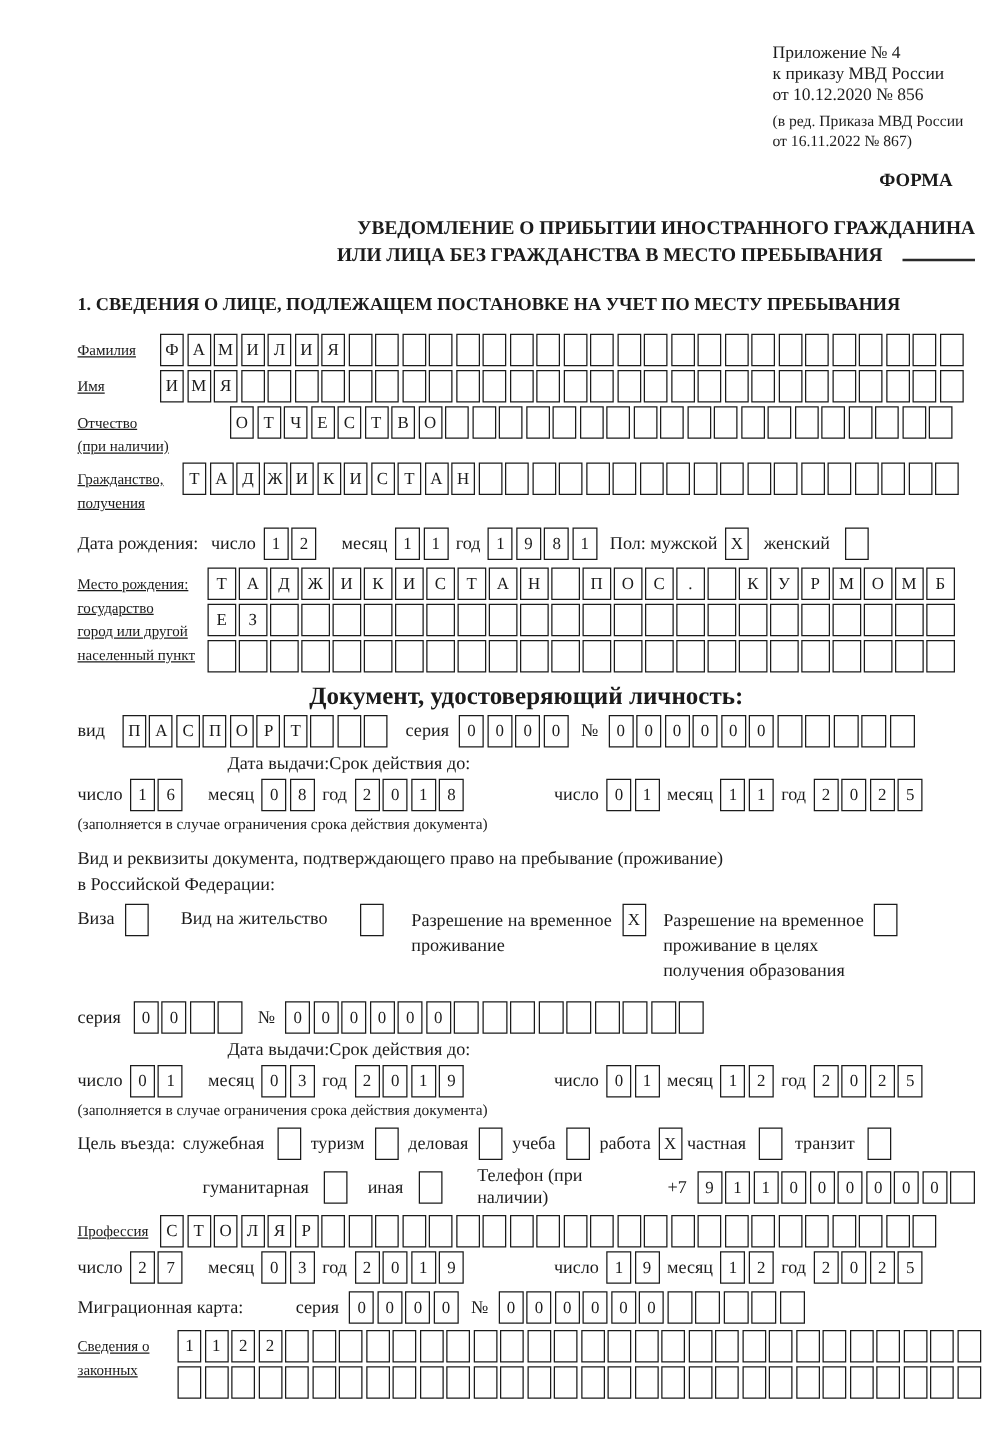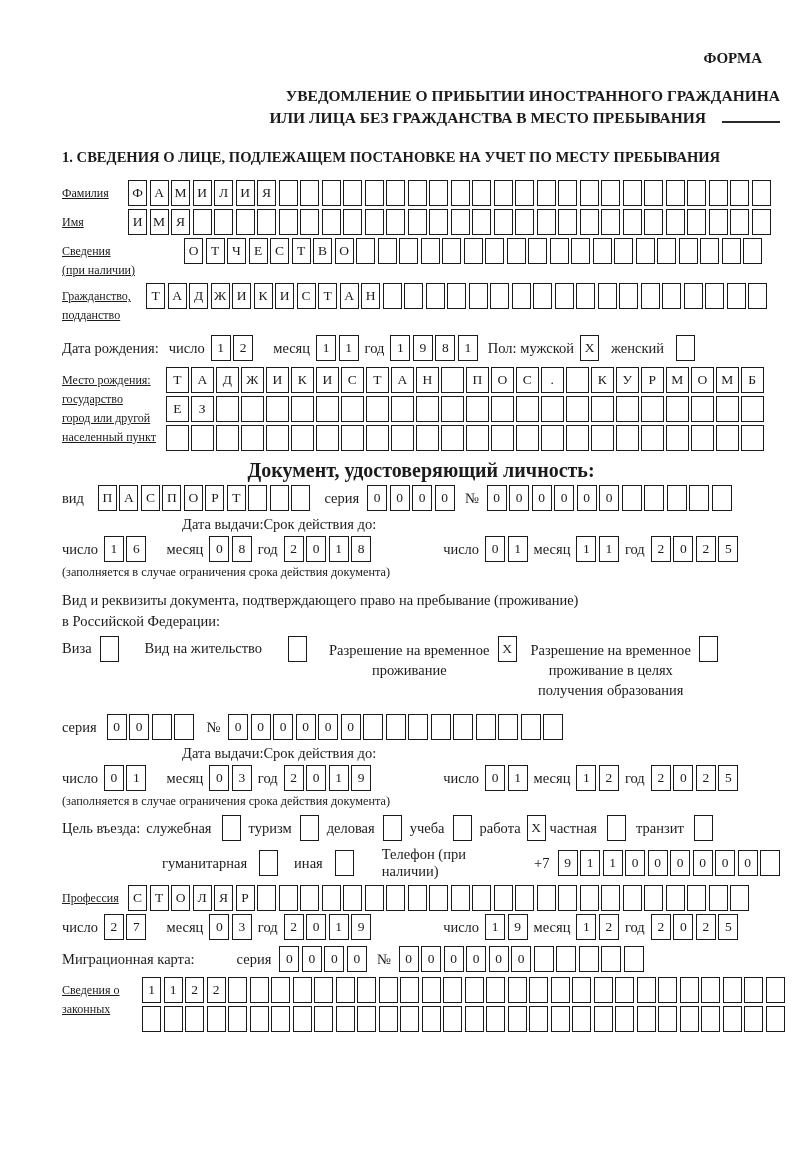--- a/index.html
+++ b/index.html
@@ -26,28 +26,36 @@
   .dheads{display:flex;font-size:14.5px;margin-top:5px;}
   .dheads .h1{margin-left:120px;}
   .dheads .h2{}
   .drow{display:flex;align-items:center;font-size:14.5px;margin-top:3px;}
   .dgroup{display:flex;align-items:center;gap:6px;}
   .dgroup .sep{width:8px;}
   .rnote{font-size:12.3px;text-align:left;padding-right:30px;margin-top:3px;}
   .para{font-size:14.5px;line-height:21px;margin-top:10px;}
   .optrow{display:flex;align-items:flex-start;margin-top:4px;font-size:14.5px;}
   .opt{display:flex;align-items:flex-start;gap:8px;}
-  .ctr{text-align:center;line-height:20px;}
+  .ctr{line-height:20px;}
   .mt6{margin-top:6px;} .mt10{margin-top:10px;} .mt14{margin-top:14px;}
 </style>
 </head>
 <body>
 
 <div class="page">
 
+  <div class="appendix">
+    <div>Приложение № 4</div>
+    <div>к приказу МВД России</div>
+    <div>от 10.12.2020 № 856</div>
+    <div class="gap"></div>
+    <div class="small">(в ред. Приказа МВД России</div>
+    <div class="small">от 16.11.2022 № 867)</div>
+  </div>
 
   <div class="forma">ФОРМА</div>
 
   <div class="title">
     <div>УВЕДОМЛЕНИЕ О ПРИБЫТИИ ИНОСТРАННОГО ГРАЖДАНИНА</div>
     <div><span>ИЛИ ЛИЦА БЕЗ ГРАЖДАНСТВА В МЕСТО ПРЕБЫВАНИЯ</span><span class="uline"></span></div>
   </div>
 
   <div class="sect">1. СВЕДЕНИЯ О ЛИЦЕ, ПОДЛЕЖАЩЕМ ПОСТАНОВКЕ НА УЧЕТ ПО МЕСТУ ПРЕБЫВАНИЯ</div>
 
@@ -118,21 +126,21 @@
         <span class="cell"></span>
         <span class="cell"></span>
         <span class="cell"></span>
         <span class="cell"></span>
         <span class="cell"></span>
       </div>
   </div>
 
   <div class="frow">
     <div class="lab" style="width:122px">
-      <div>Сведения</div>
+      <div>Отчество</div>
       <div>(при наличии)</div>
     </div>
     <div class="cells">
         <span class="cell">О</span>
         <span class="cell">Т</span>
         <span class="cell">Ч</span>
         <span class="cell">Е</span>
         <span class="cell">С</span>
         <span class="cell">Т</span>
         <span class="cell">В</span>
@@ -155,21 +163,21 @@
         <span class="cell"></span>
         <span class="cell"></span>
         <span class="cell"></span>
         <span class="cell"></span>
       </div>
   </div>
 
   <div class="frow">
     <div class="lab" style="width:84px">
       <div>Гражданство,</div>
-      <div>подданство</div>
+      <div>получения</div>
     </div>
     <div class="cells">
         <span class="cell">Т</span>
         <span class="cell">А</span>
         <span class="cell">Д</span>
         <span class="cell">Ж</span>
         <span class="cell">И</span>
         <span class="cell">К</span>
         <span class="cell">И</span>
         <span class="cell">С</span>

